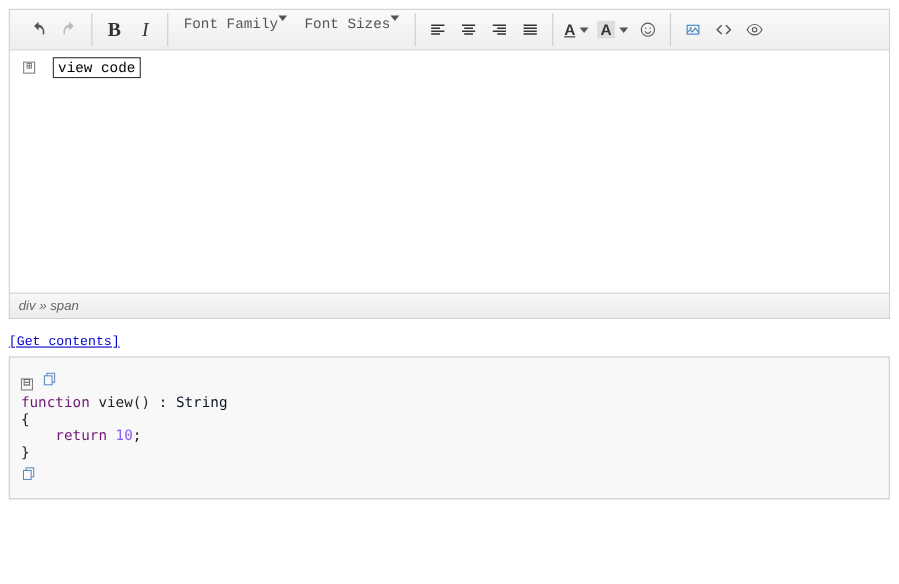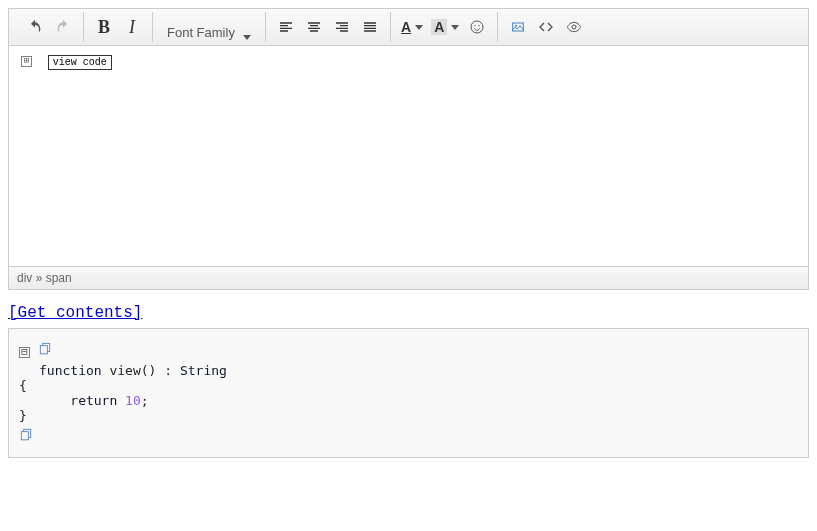--- a/index.html
+++ b/index.html
@@ -24,27 +24,28 @@
 .tb-group:last-child { border-right: none; }
 .tb-btn {
   width: 28px; height: 28px;
   display: inline-flex; align-items: center; justify-content: center;
   cursor: pointer;
   color: #333;
   border-radius: 2px;
 }
 .tb-btn svg { width: 16px; height: 16px; }
 .tb-dd {
-  display: inline-flex; align-items: flex-end;
+  display: inline-flex; align-items: flex-start;
   height: 26px;
   padding: 0 8px;
   cursor: pointer;
   color: #555;
   border-radius: 2px;
   min-width: 100px;
+  font-family: Liberation Mono, monospace;
 }
 .tb-dd .caret { margin-left: auto; }
 .caret {
   width: 0; height: 0;
   border-left: 4px solid transparent;
   border-right: 4px solid transparent;
   border-top: 5px solid #555;
   display: inline-block;
 }
 .bold-letter { font-family: "Times New Roman", serif; font-weight: bold; font-size: 18px; }
@@ -67,36 +68,37 @@
   font-size: 9px; line-height: 1;
   color: #555;
   margin-right: 8px;
   cursor: pointer;
   vertical-align: middle;
 }
 .view-code {
   border: 1px solid #333;
   padding: 1px 4px;
   font-family: "Courier New", monospace;
-  font-size: 10px;
+  font-size: 13px;
 }
 .status-bar {
   background: linear-gradient(#f8f8f8, #ececec);
   border-top: 1px solid #ccc;
   padding: 4px 8px;
   color: #666;
   font-size: 12px;
+  font-style: italic;
 }
 .get-contents {
   display: inline-block;
   margin: 6px 8px;
   color: #0000cc;
   text-decoration: underline;
   font-family: "Courier New", monospace;
-  font-size: 16px;
+  font-size: 12px;
 }
 .code-output {
   border: 1px solid #ccc;
   background: #f8f8f8;
   margin: 0 8px 8px 8px;
   padding: 8px 10px;
   font-family: "Courier New", monospace;
   font-size: 13px;
   color: #222;
 }
@@ -104,21 +106,21 @@
   width: 11px; height: 11px;
   border: 1px solid #808080;
   display: inline-flex; align-items: center; justify-content: center;
   font-size: 11px; line-height: 1;
   color: #555;
   cursor: pointer;
 }
 .copy-icon svg { width: 14px; height: 14px; }
 .copy-icon { display: inline-block; margin: 4px 0; cursor: pointer; color: #5080c0; }
 .code-block pre { white-space: pre; }
-.kw { color: #0f172a; margin-left: 20px; }
+.kw { color: #701a75; }
 .cls { color: #0f172a; }
 .num { color: #8b5cf6; }
 </style>
 </head>
 <body>
 
 
 
 <div class="editor-wrap">
   <div class="toolbar">
@@ -141,20 +143,24 @@
         <span class="bold-letter">B</span>
       </span>
       <span class="tb-btn">
         <span class="italic-letter">I</span>
       </span>
     </div>
 
     <div class="tb-group">
       <span class="tb-dd">
         <span>Font Family</span>
+        <span class="caret"></span>
+      </span>
+      <span class="tb-dd">
+        <span>Font Sizes</span>
         <span class="caret"></span>
       </span>
     </div>
 
     <div class="tb-group">
       <span class="tb-btn">
         <svg viewBox="0 0 24 24">
             <path stroke="#333" stroke-width="2" d="M3 6h18M3 10h12M3 14h18M3 18h12"></path>
           </svg>
       </span>

